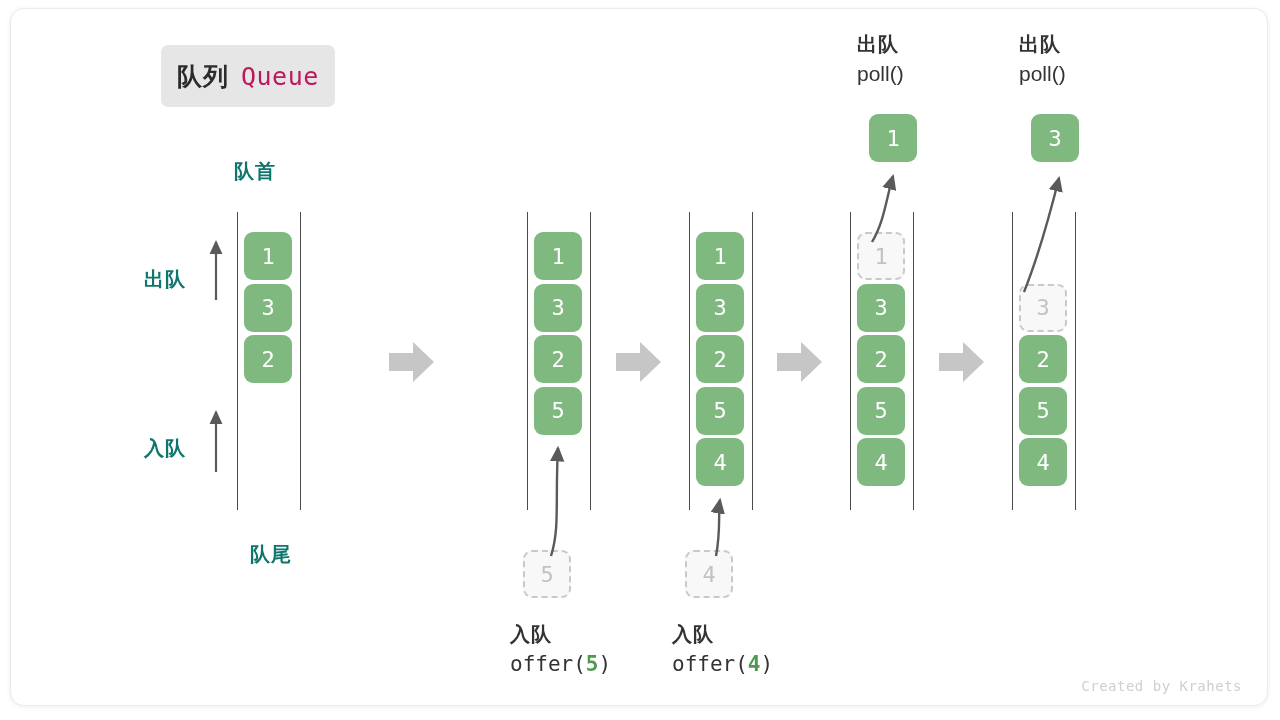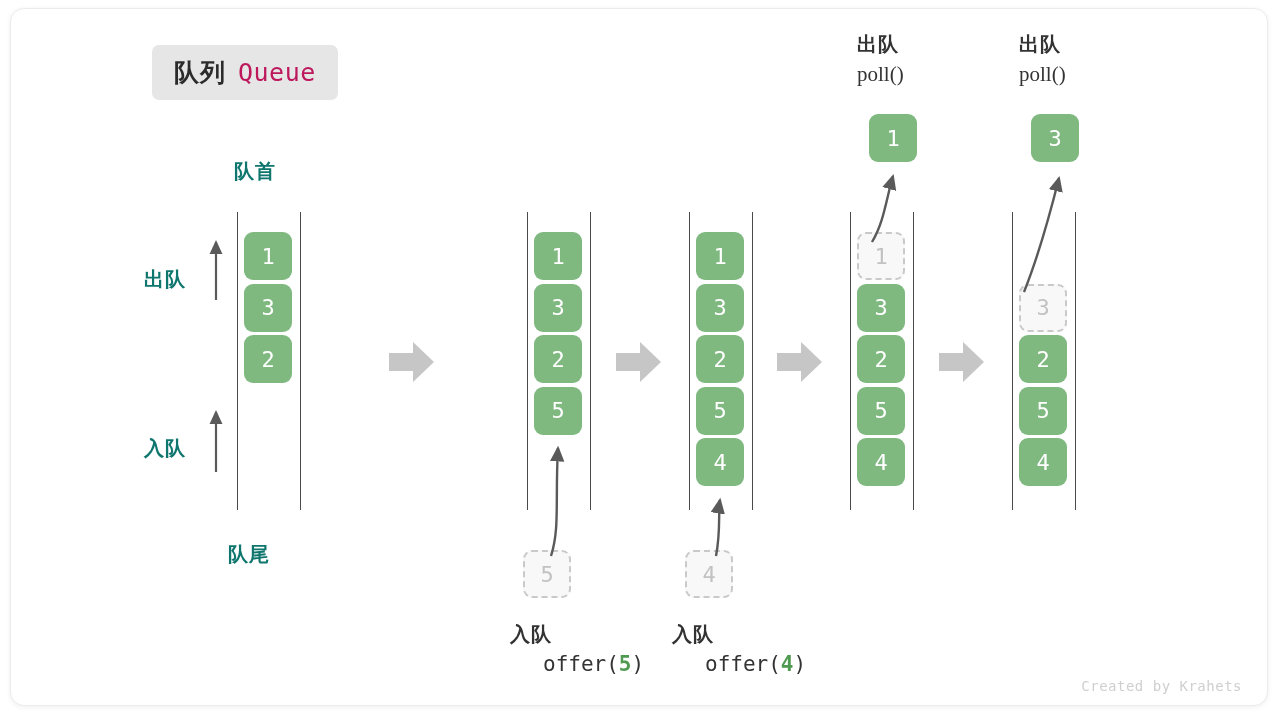--- a/index.html
+++ b/index.html
@@ -24,24 +24,24 @@
     height: 698px;
     background: #ffffff;
     border: 1px solid #ececec;
     border-radius: 14px;
     box-shadow: 0 1px 5px rgba(0,0,0,0.07);
     box-sizing: border-box;
   }
   
   #title-badge {
     position: absolute;
-    left: 152px;
+    left: 161px;
     top: 45px;
-    height: 55px;
-    padding: 0 22px;
+    height: 62px;
+    padding: 0 16px;
     background: #e6e6e6;
     border-radius: 7px;
     display: flex;
     align-items: center;
     gap: 12px;
   }
   .title-cn {
     font-size: 25px;
     font-weight: bold;
     color: #2b2b2b;
@@ -57,21 +57,21 @@
   .cn-bold {
     font-size: 20px;
     font-weight: bold;
     color: #0f766e;
     letter-spacing: 1px;
     white-space: nowrap;
   }
   .abs { position: absolute; }
   
   #head-label { left: 234px; top: 158px; }
-  #tail-label { left: 228px; top: 541px; }
+  #tail-label { left: 250px; top: 541px; }
   
   #deq-label { left: 144px; top: 266px; }
   #enq-label { left: 144px; top: 435px; }
   
   .column { position: absolute; top: 0; }
   .rail {
     position: absolute;
     width: 0;
     border-left: 1.6px solid #4a4a4a;
     top: 212px;
@@ -108,42 +108,41 @@
     text-align: left;
     line-height: 1.45;
   }
   .poll-caption .l1 {
     font-size: 20px;
     font-weight: bold;
     color: #333333;
     letter-spacing: 1px;
   }
   .poll-caption .l2 {
-    font-family: Liberation Serif, serif;
+    font-family: Liberation Sans, sans-serif;
     font-size: 21px;
     color: #333333;
   }
   
   .offer-caption {
     position: absolute;
     text-align: left;
     line-height: 1.45;
   }
   .offer-caption .l1 {
     font-size: 20px;
     font-weight: bold;
     color: #333333;
     letter-spacing: 1px;
   }
   .offer-caption .l2 {
     font-family: "DejaVu Sans Mono", "Liberation Mono", monospace;
     font-size: 21px;
     color: #333333;
     white-space: nowrap;
-    margin-left: 33px;
   }
   .offer-caption .num { color: #4e9a51; font-weight: bold; }
   
   #arrows {
     position: absolute;
     left: 0; top: 0;
     width: 1280px; height: 720px;
     pointer-events: none;
   }
   

